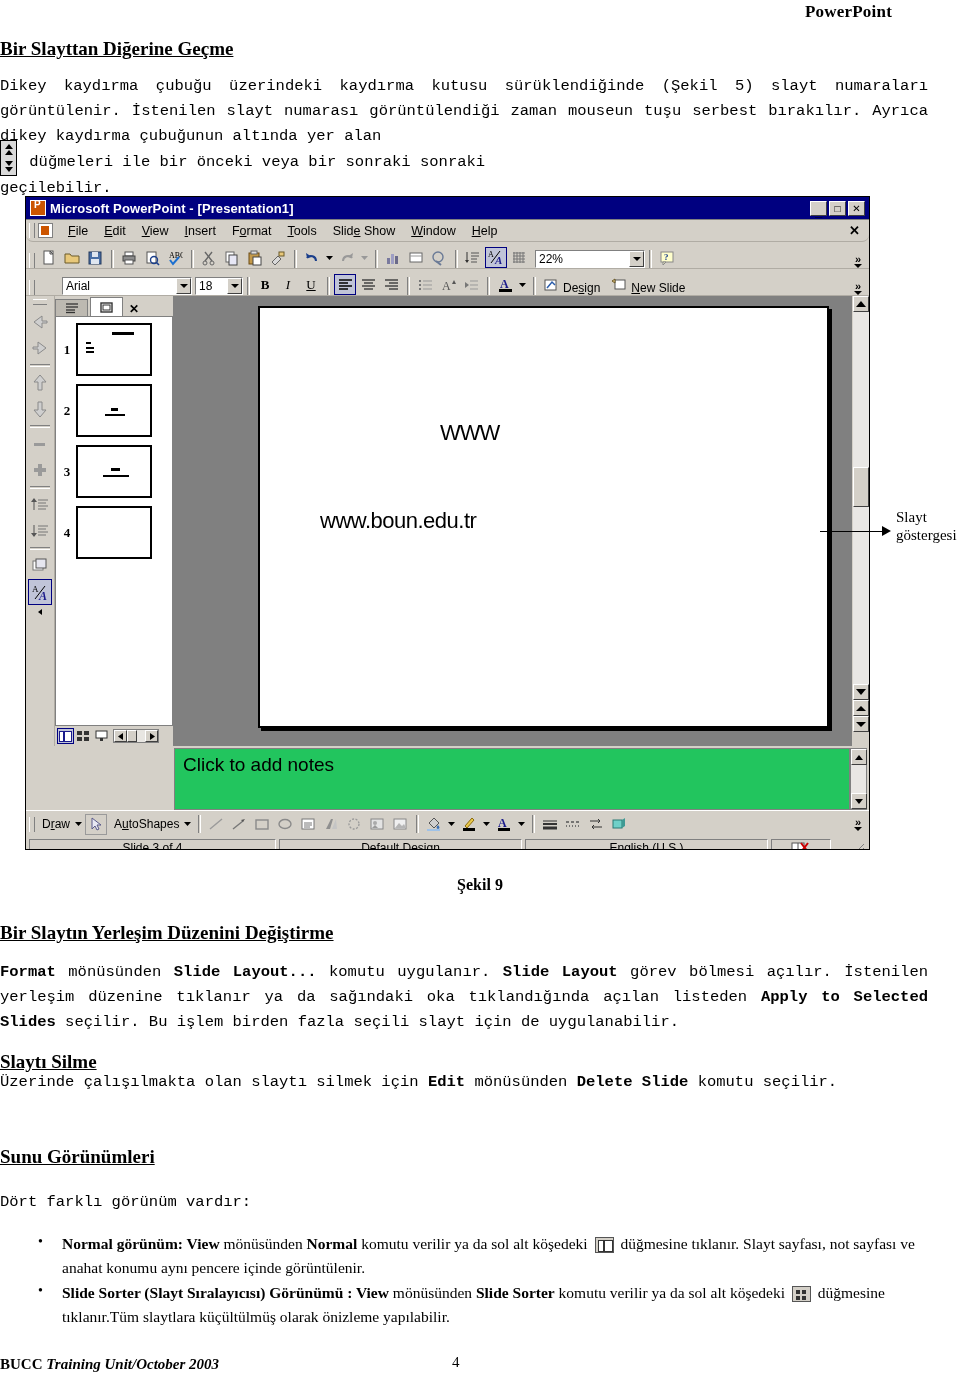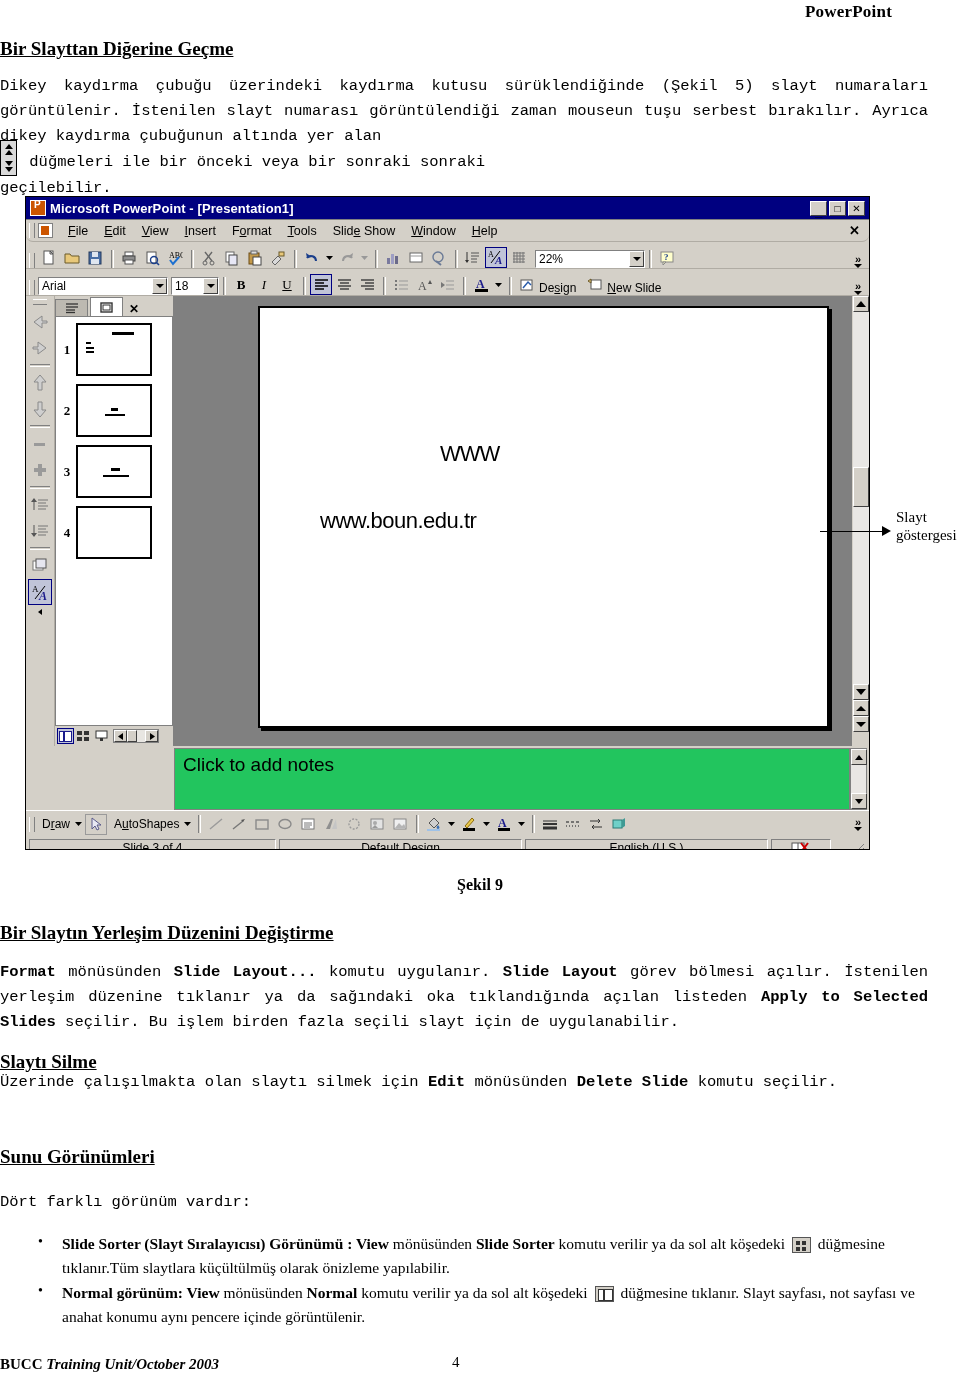--- a/index.html
+++ b/index.html
@@ -205,20 +205,21 @@
   .tbi.active {
     border: 1px solid #000080; background: #c0c4d8;
     box-sizing: border-box;
   }
   .combo {
     height: 18px; background: #fff; border: 1px solid #808080;
     border-right-color: #fff; border-bottom-color: #fff;
     display: flex; align-items: center; box-sizing: border-box;
     font-size: 12px; padding-left: 3px; color: #000;
     font-family: "Liberation Sans", sans-serif;
+    margin-left: 24px;
   }
   .combo .cb-text { flex: 1; white-space: nowrap; overflow: hidden; }
   .combo .cb-arrow {
     width: 15px; height: 16px; background: #d4d0c8;
     border: 1px solid #fff; border-right-color: #404040; border-bottom-color: #404040;
     display: flex; align-items: center; justify-content: center;
     box-sizing: border-box;
   }
   .cb-arrow::after {
     content: ""; width: 0; height: 0;
@@ -860,21 +861,21 @@
               <svg width="6" height="7">
                   <path d="M1 0 l0 7 l5 -3.5z" fill="#000"></path>
                 </svg>
               </span>
           </span>
         </div>
       </div>
 
       <div class="slidearea">
         <div class="slide-canvas" style="left:85px; top:10px; right:40px; bottom:18px;">
-          <div class="slide-www" style="left:180px; top:133px;text-align:center;">WWW</div>
+          <div class="slide-www" style="left:180px; top:112px;text-align:center;">WWW</div>
           <div class="slide-url" style="left:60px; top:200px;">www.boun.edu.tr</div>
         </div>
 
         <div class="vscroll">
           <span class="vs-btn">
               <i class="arrow-up"></i>
             </span>
           <span class="vs-track">
             <span class="vs-thumb" style="top:155px;"></span>
           </span>
@@ -1095,24 +1096,24 @@
   <div class="para" style="top:1070px; text-align:left;">
     <span>Üzerinde çalışılmakta olan slaytı silmek için </span><b>Edit</b><span> mönüsünden </span><b>Delete Slide</b><span> komutu seçilir.</span>
   </div>
 
   <div class="doc-h1" style="top:1146px;">Sunu Görünümleri</div>
 
   <div class="para" style="top:1190px; text-align:left;">Dört farklı görünüm vardır:</div>
 
   <ul class="bullets" style="top:1232px;">
     <li>
-      <b>Slide Sorter (Slayt Sıralayıcısı) Görünümü : View</b><span> mönüsünden </span><b>Slide Sorter</b><span> komutu verilir ya da sol alt köşedeki </span><span class="mini-btn sorter"></span><span> düğmesine tıklanır.Tüm slaytlara küçültülmüş olarak önizleme yapılabilir.</span>
+      <b>Normal görünüm: View</b><span> mönüsünden </span><b>Normal</b><span> komutu verilir ya da sol alt köşedeki </span><span class="mini-btn normal"></span><span> düğmesine tıklanır. Slayt sayfası, not sayfası ve anahat konumu aynı pencere içinde görüntülenir.</span>
     </li>
     <li>
-      <b>Normal görünüm: View</b><span> mönüsünden </span><b>Normal</b><span> komutu verilir ya da sol alt köşedeki </span><span class="mini-btn normal"></span><span> düğmesine tıklanır. Slayt sayfası, not sayfası ve anahat konumu aynı pencere içinde görüntülenir.</span>
+      <b>Slide Sorter (Slayt Sıralayıcısı) Görünümü : View</b><span> mönüsünden </span><b>Slide Sorter</b><span> komutu verilir ya da sol alt köşedeki </span><span class="mini-btn sorter"></span><span> düğmesine tıklanır.Tüm slaytlara küçültülmüş olarak önizleme yapılabilir.</span>
     </li>
   </ul>
 
   <div class="footer-left">
     <span class="bucc">BUCC</span><span class="ital"> Training Unit/October 2003</span>
   </div>
   <div class="footer-page">4</div>
 
 </div>
 

